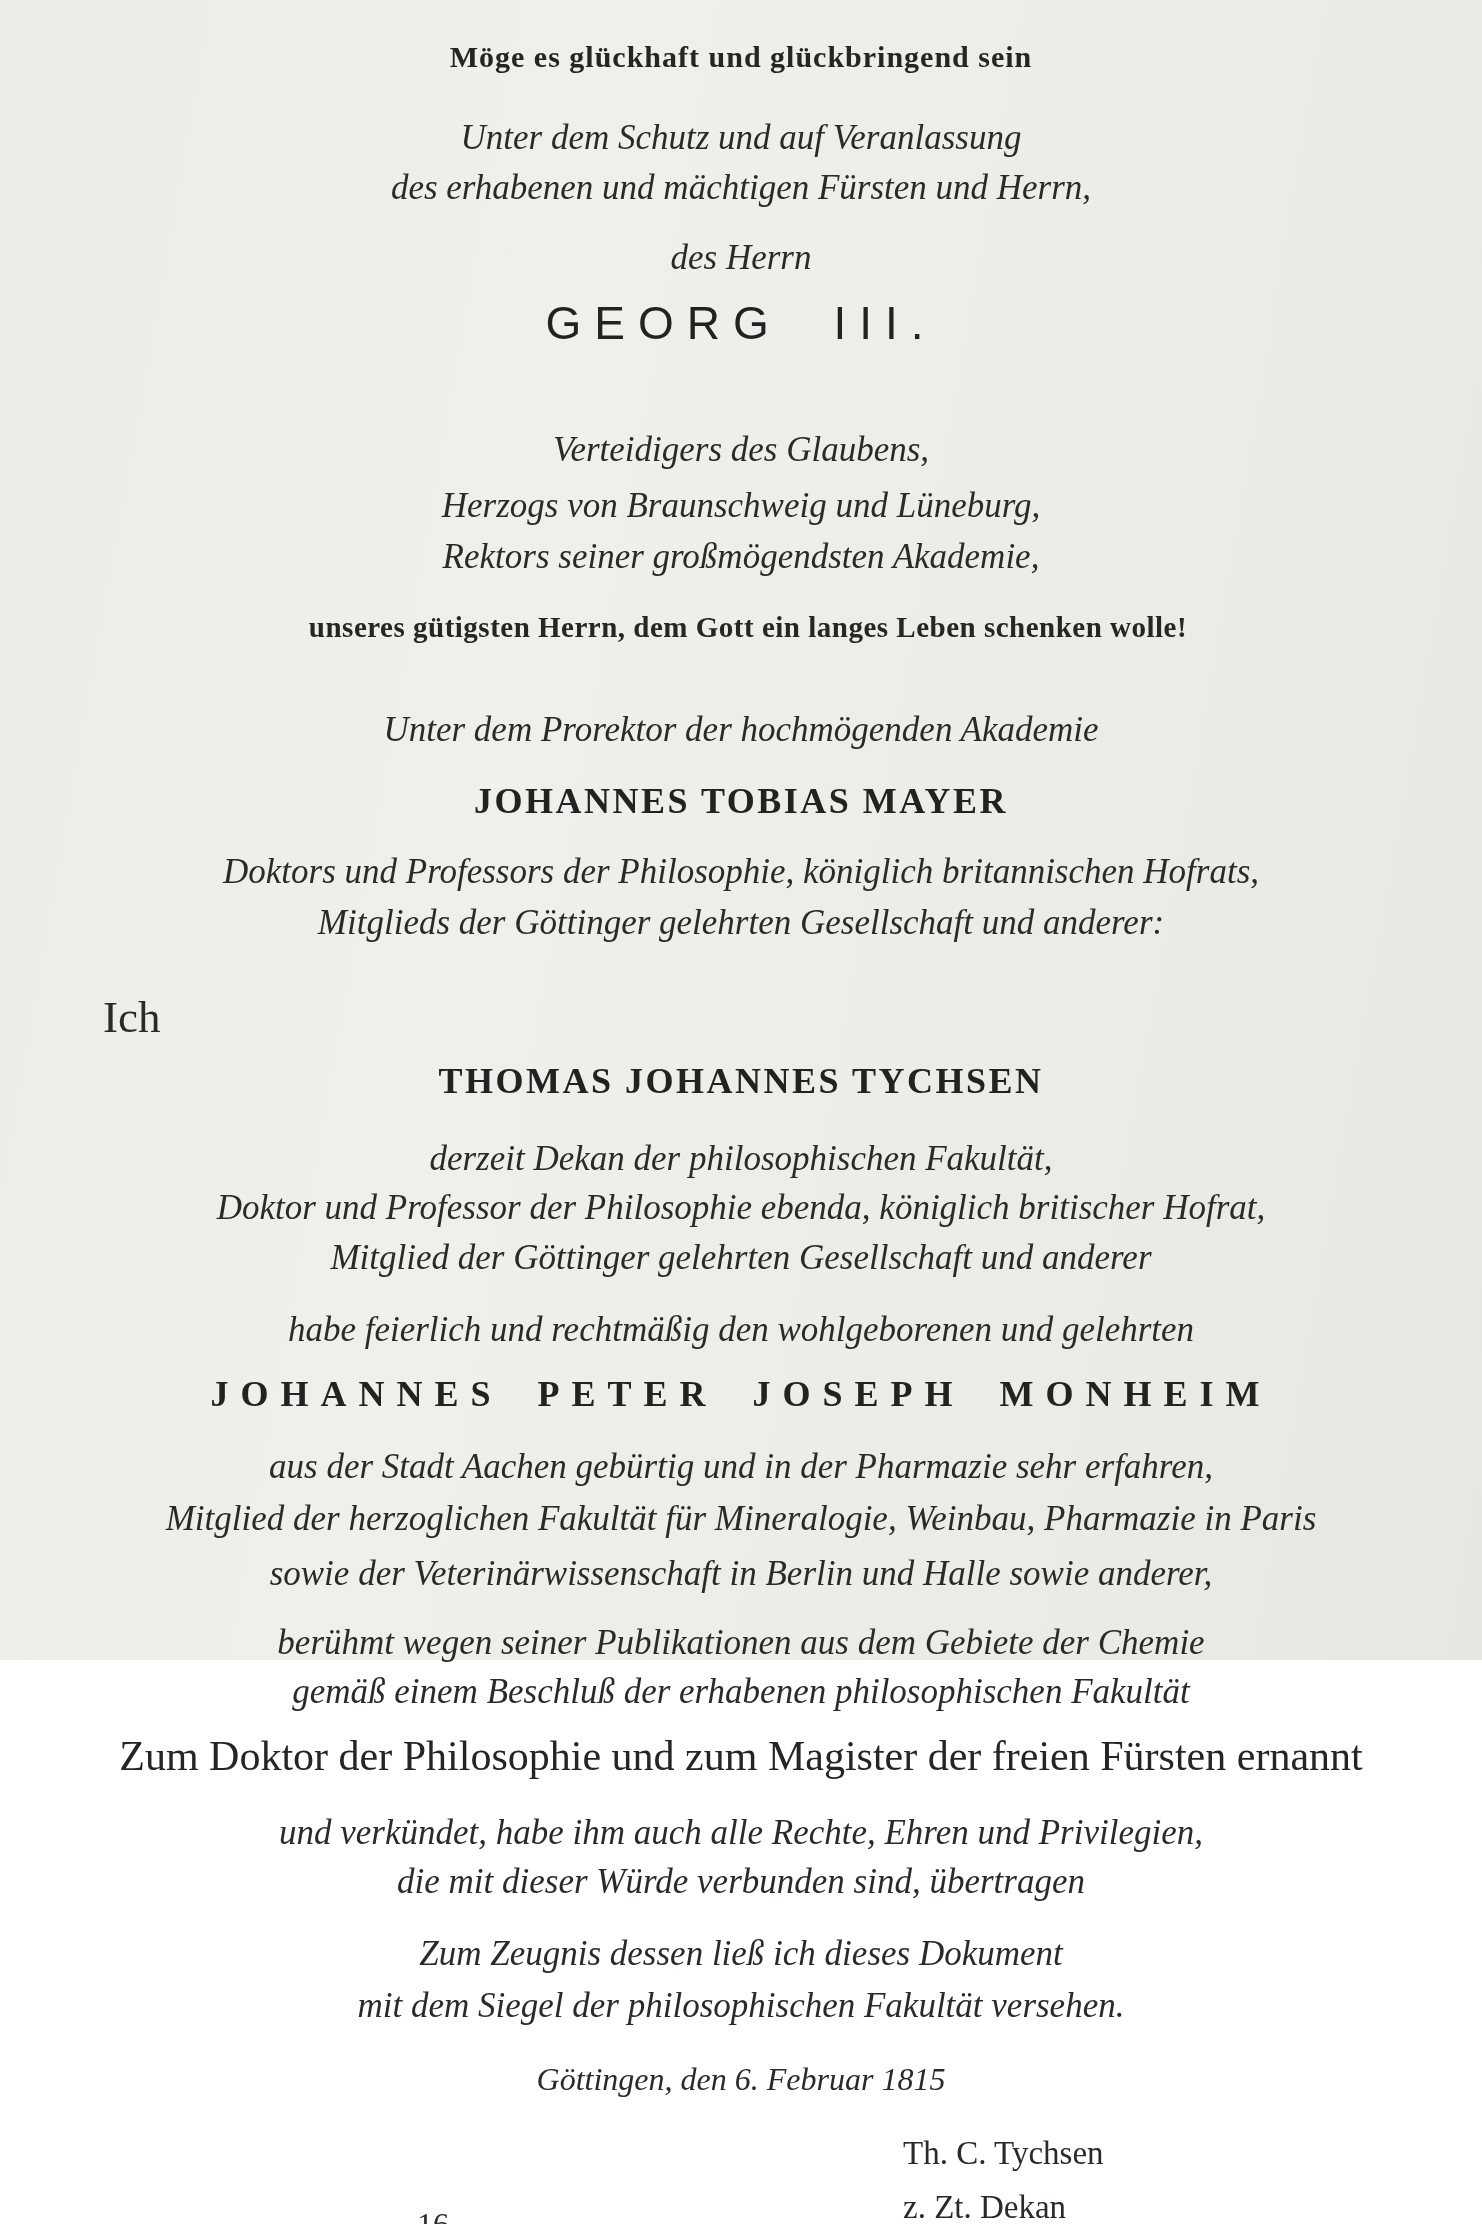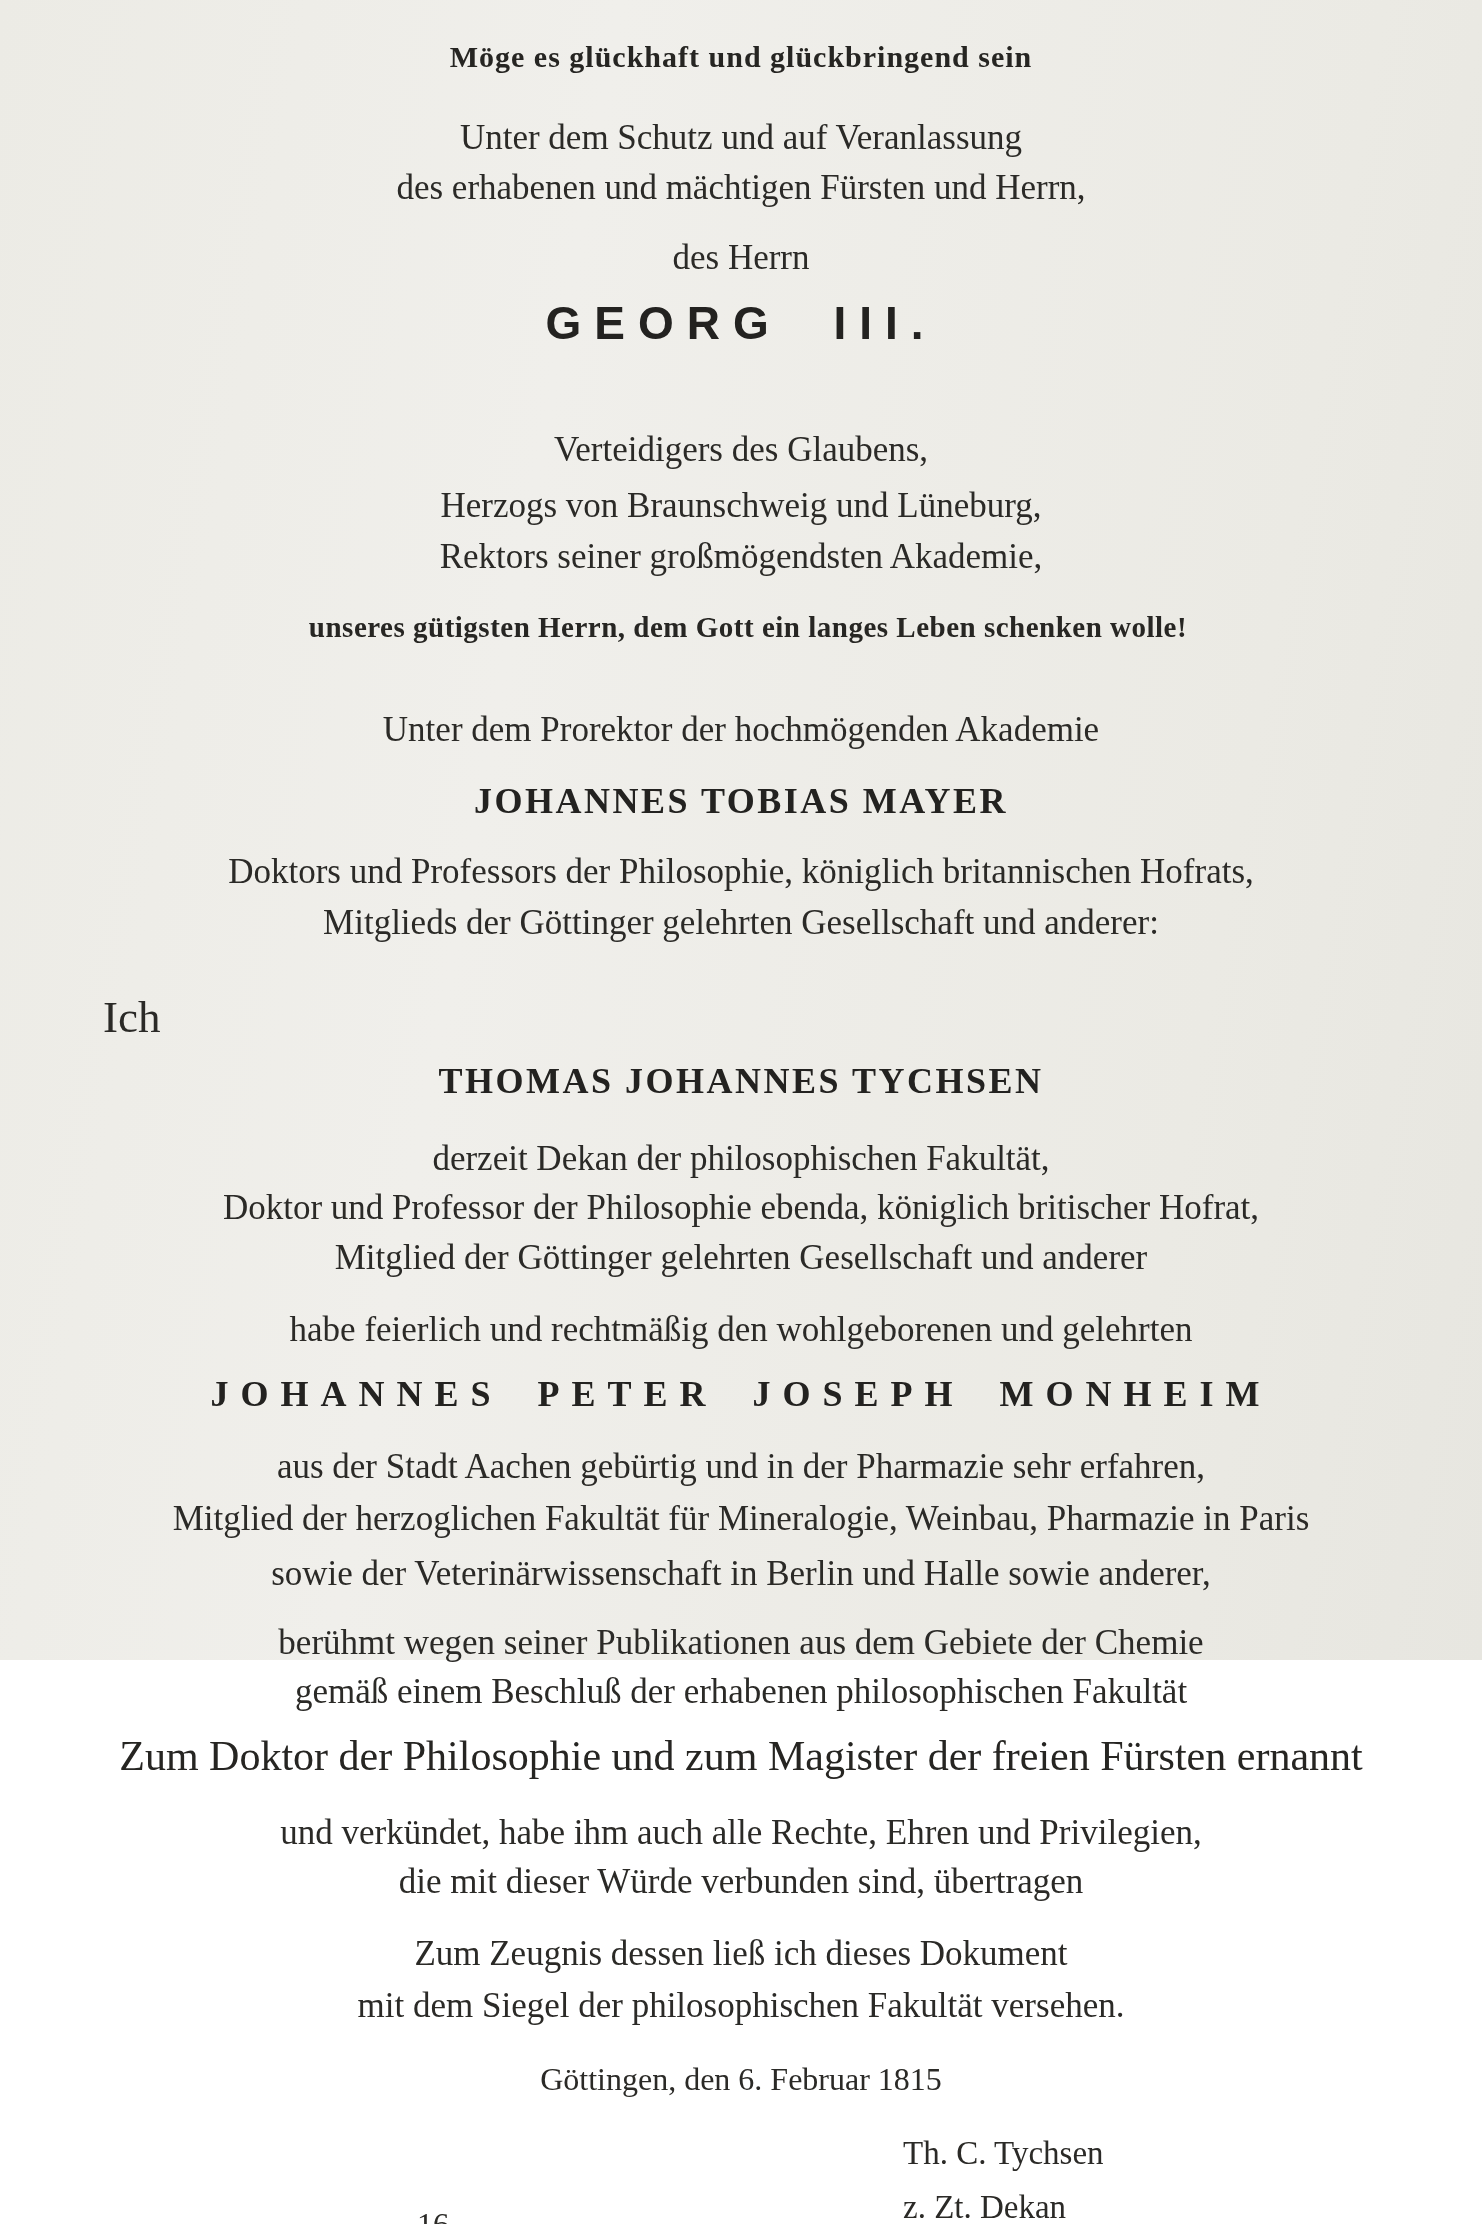--- a/index.html
+++ b/index.html
@@ -30,25 +30,26 @@
   }
   .motto {
     font-size: 30px;
     font-weight: 700;
     letter-spacing: 1px;
     color: #262522;
   }
   .body-line {
     font-size: 35px;
     font-weight: 400;
+    font-style: italic;
   }
   .georg {
     font-family: "Liberation Sans", "DejaVu Sans", sans-serif;
     font-size: 46px;
-    font-weight: 700;
+    font-weight: 400;
     letter-spacing: 13px;
     word-spacing: 26px;
     color: #232220;
   }
   .blessing {
     font-size: 29px;
     font-weight: 600;
     letter-spacing: 0.5px;
     color: #272623;
     padding-left: 14px;

